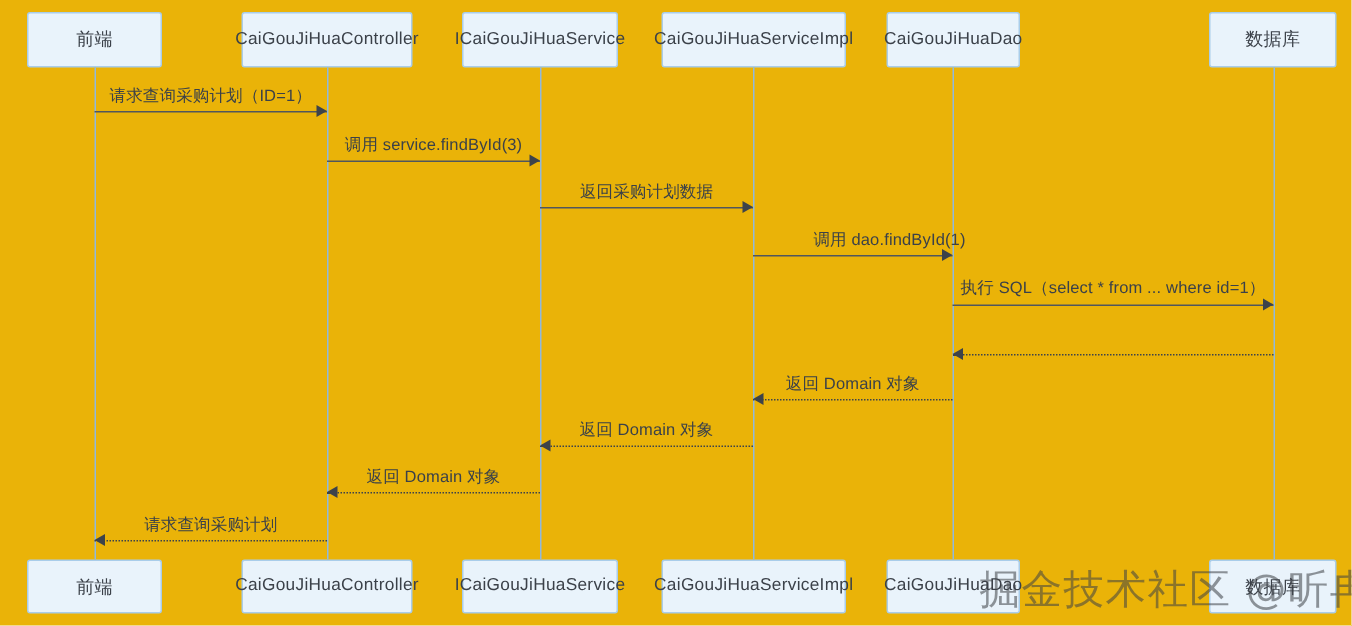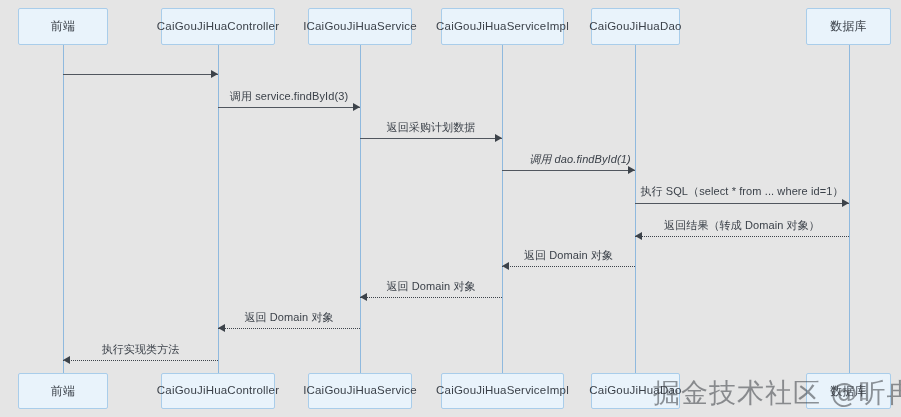--- a/index.html
+++ b/index.html
@@ -10,21 +10,21 @@
   body {
     width: 901px; height: 417px;
     font-family: "Liberation Sans", "DejaVu Sans", sans-serif;
     overflow: hidden;
     position: relative;
   }
   #diagram {
     position: absolute;
     left: 0; top: 0;
     width: 901px; height: 417px;
-    background: #e5e5e5;
+    background: #eab308;
   }
   .actor-box {
     position: absolute;
     background: #e9f3fb;
     border: 1px solid #a9cdea;
     border-radius: 2px;
     display: flex;
     align-items: center;
     justify-content: center;
     color: #3b4149;
@@ -96,41 +96,41 @@
     <div class="actor-box" style="left: 441px; width: 123px; top: 373px; height: 36px;">CaiGouJiHuaServiceImpl</div>
     <div class="lifeline" style="left: 502px; top: 45px; height: 328px;"></div>
     <div class="actor-box" style="left: 591px; width: 89px; top: 8px; height: 37px;">CaiGouJiHuaDao</div>
     <div class="actor-box" style="left: 591px; width: 89px; top: 373px; height: 36px;">CaiGouJiHuaDao</div>
     <div class="lifeline" style="left: 635px; top: 45px; height: 328px;"></div>
     <div class="actor-box cjk" style="left: 806px; width: 85px; top: 8px; height: 37px;">数据库</div>
     <div class="actor-box cjk" style="left: 806px; width: 85px; top: 373px; height: 36px;">数据库</div>
     <div class="lifeline" style="left: 849px; top: 45px; height: 328px;"></div>
     <div class="msg-line solid" style="left: 63px; width: 155px; top: 74px;"></div>
     <div class="arrow-head right" style="top: 70px; left: 211px;"></div>
+    <div class="msg-label" style="left: 140.5px; top: 56px;">请求查询采购计划（ID=1）</div>
     <div class="msg-line solid" style="left: 218px; width: 142px; top: 107px;"></div>
     <div class="arrow-head right" style="top: 103px; left: 353px;"></div>
     <div class="msg-label" style="left: 289px; top: 89px;">调用 service.findById(3)</div>
     <div class="msg-line solid" style="left: 360px; width: 142px; top: 138px;"></div>
     <div class="arrow-head right" style="top: 134px; left: 495px;"></div>
     <div class="msg-label" style="left: 431px; top: 120px;">返回采购计划数据</div>
     <div class="msg-line solid" style="left: 502px; width: 133px; top: 170px;"></div>
     <div class="arrow-head right" style="top: 166px; left: 628px;"></div>
-    <div class="msg-label" style="left: 580px; top: 152px; font-style: italic;">调用 dao.findById(1)</div>
+    <div class="msg-label" style="left: 593px; top: 152px;">调用 dao.findById(1)</div>
     <div class="msg-line solid" style="left: 635px; width: 214px; top: 203px;"></div>
     <div class="arrow-head right" style="top: 199px; left: 842px;"></div>
     <div class="msg-label" style="left: 742px; top: 184px;">执行 SQL（select * from ... where id=1）</div>
     <div class="msg-line dotted" style="left: 635px; width: 214px; top: 236px;"></div>
     <div class="arrow-head left" style="top: 232px; left: 635px;"></div>
-    <div class="msg-label" style="left: 742px; top: 218px;">返回结果（转成 Domain 对象）</div>
     <div class="msg-line dotted" style="left: 502px; width: 133px; top: 266px;"></div>
     <div class="arrow-head left" style="top: 262px; left: 502px;"></div>
     <div class="msg-label" style="left: 568.5px; top: 248px;">返回 Domain 对象</div>
     <div class="msg-line dotted" style="left: 360px; width: 142px; top: 297px;"></div>
     <div class="arrow-head left" style="top: 293px; left: 360px;"></div>
     <div class="msg-label" style="left: 431px; top: 279px;">返回 Domain 对象</div>
     <div class="msg-line dotted" style="left: 218px; width: 142px; top: 328px;"></div>
     <div class="arrow-head left" style="top: 324px; left: 218px;"></div>
     <div class="msg-label" style="left: 289px; top: 310px;">返回 Domain 对象</div>
     <div class="msg-line dotted" style="left: 63px; width: 155px; top: 360px;"></div>
     <div class="arrow-head left" style="top: 356px; left: 63px;"></div>
-    <div class="msg-label" style="left: 140.5px; top: 342px;">执行实现类方法</div>
+    <div class="msg-label" style="left: 140.5px; top: 342px;">请求查询采购计划</div>
   </div>
 <div id="watermark" style="left: 653px; top: 375px;">掘金技术社区 @昕冉</div>
 
 </body></html>

